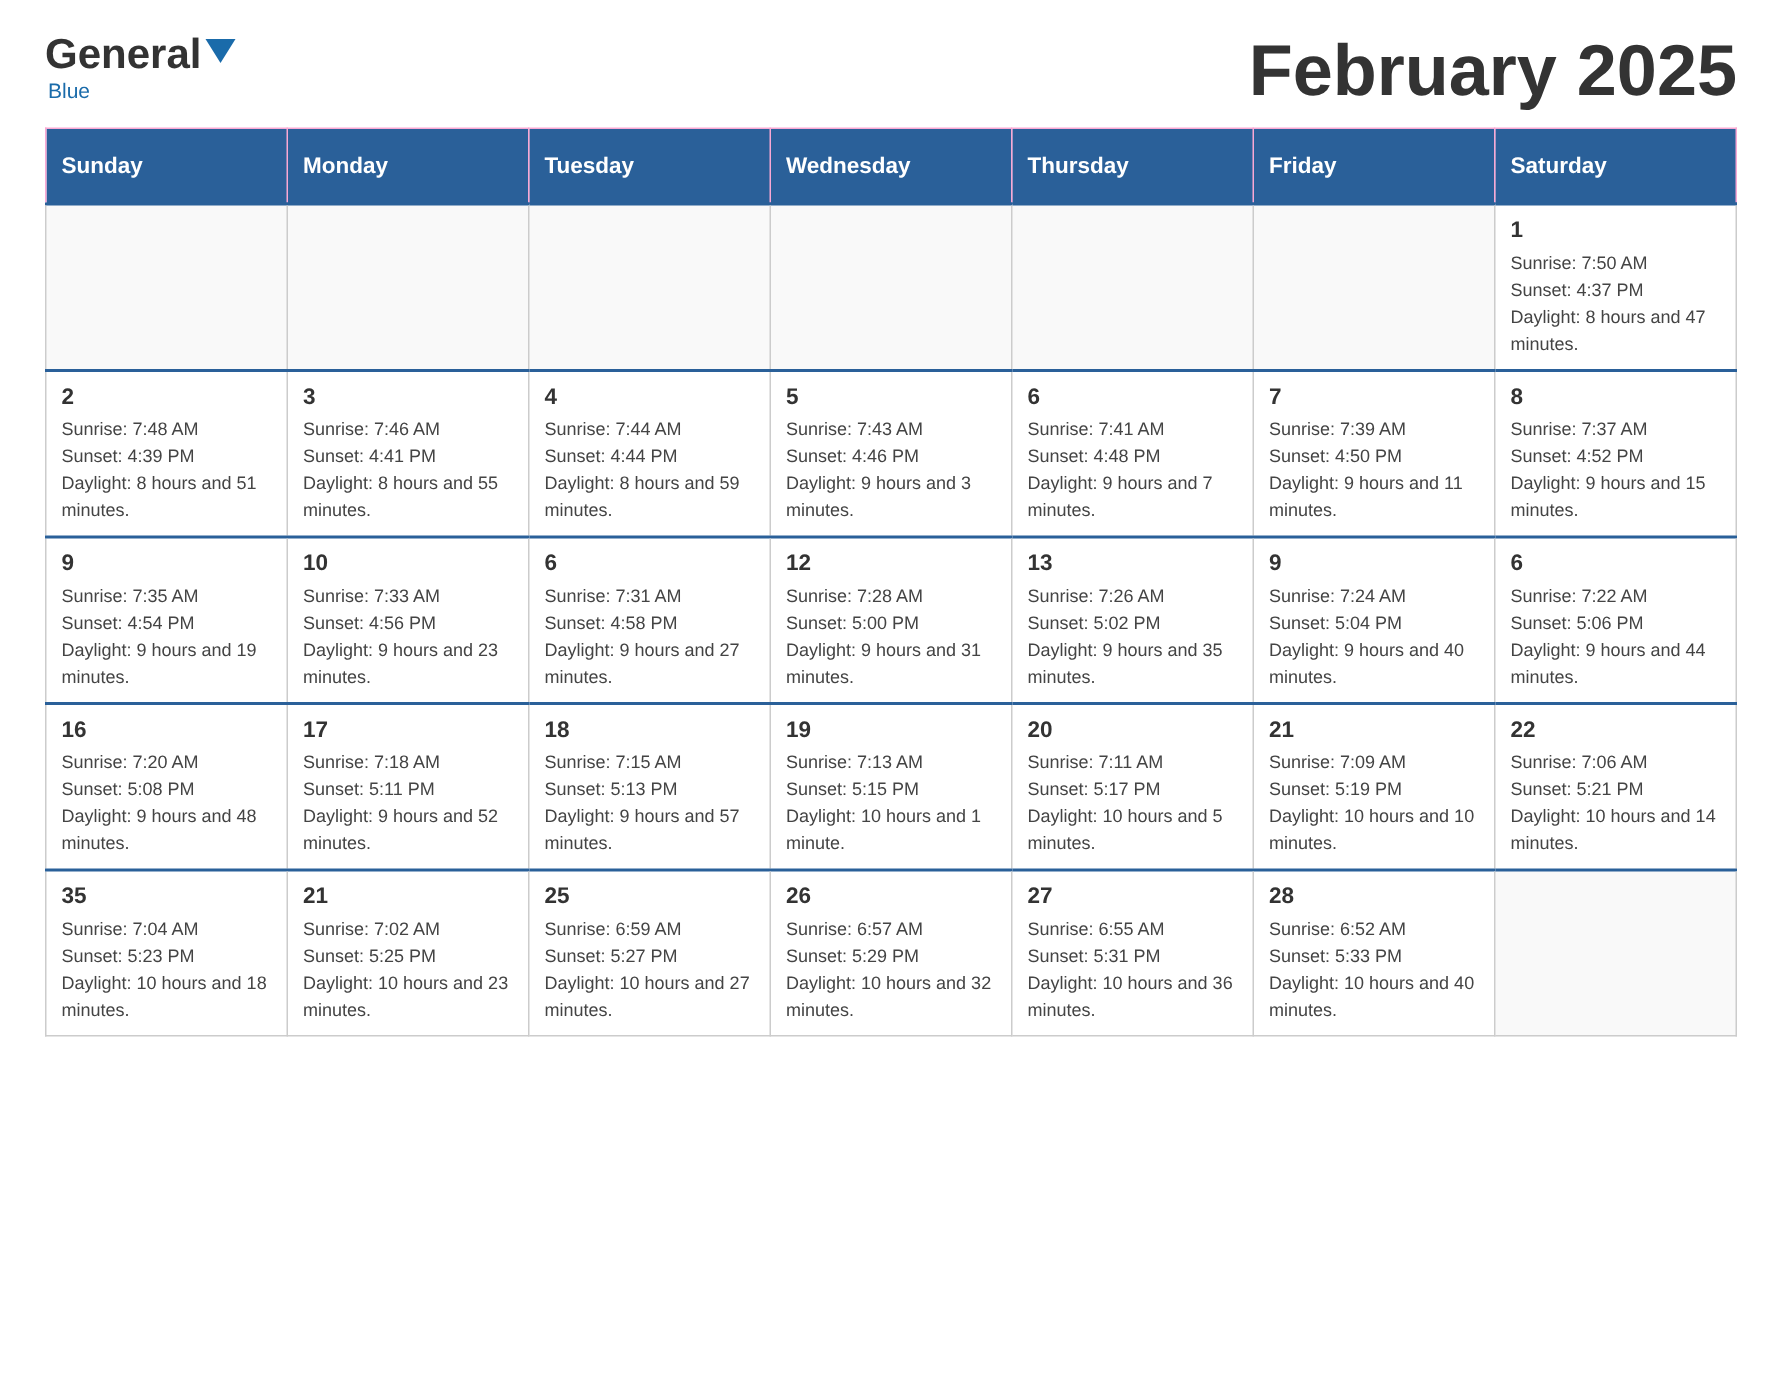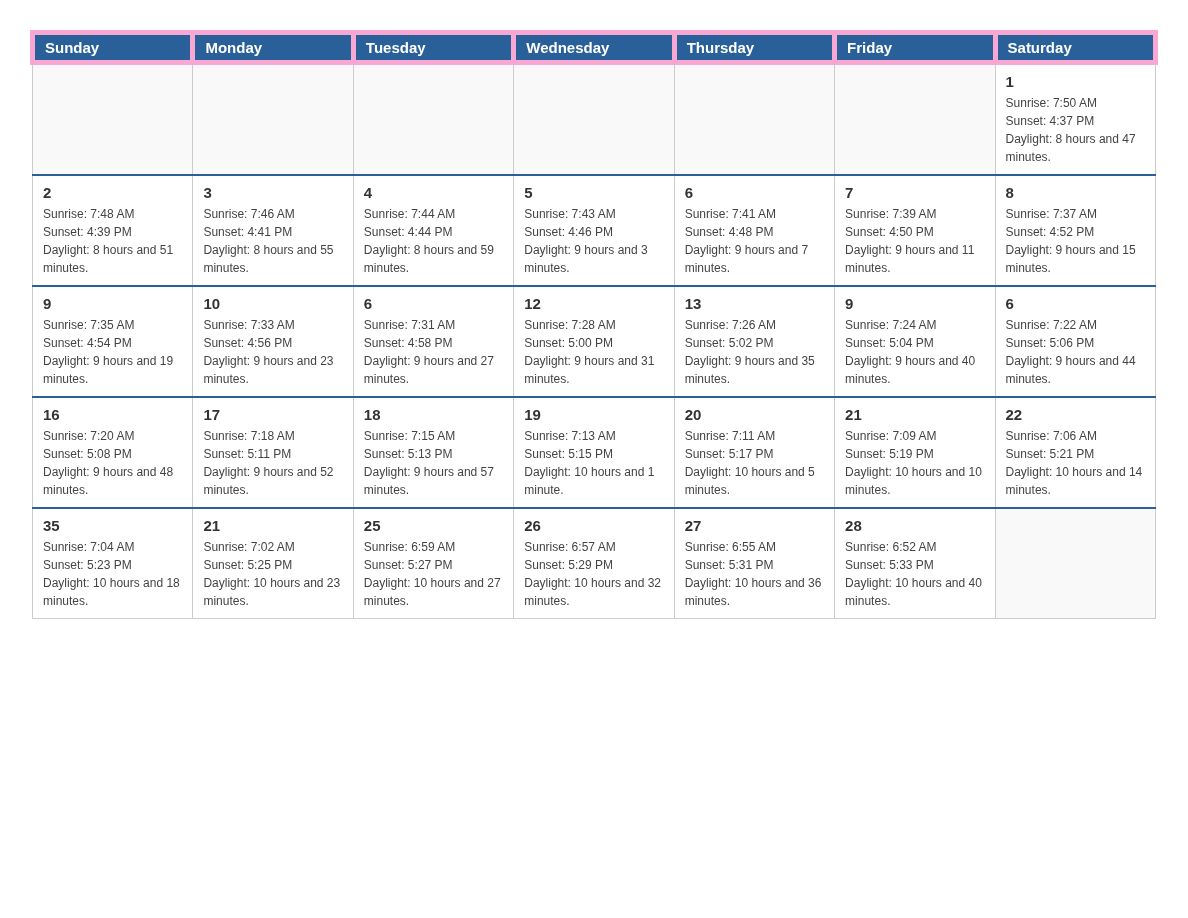--- a/index.html
+++ b/index.html
@@ -61,23 +61,23 @@
     .calendar-table {
       width: 100%;
       border-collapse: collapse;
       margin-top: 10px;
     }
     .calendar-table thead tr th {
       background-color: #2a6099;
       color: #fff;
       font-size: 15px;
       font-weight: bold;
-      padding: 4px 10px;
+      padding: 16px 10px;
       text-align: left;
-      border: 5px solid #f9a8d4;
+      border: 1px solid #f9a8d4;
     }
     .calendar-table tbody tr td {
       vertical-align: top;
       padding: 8px 10px;
       border: 1px solid #ccc;
       border-top: 2px solid #2a6099;
       width: calc(100% / 7);
       font-size: 12.5px;
       color: #333;
       height: 110px;
@@ -95,21 +95,31 @@
       line-height: 1.5;
     }
     .empty-cell {
       background: #f9f9f9;
     }
   </style>
 </head>
 <body>
 
 <div class="header">
+  <div class="logo">
+    <div class="logo-text">
+      <span class="logo-general">General</span>
+      <span class="logo-triangle"></span>
+    </div>
+    <div style="margin-left:2px;">
+      <span class="logo-underline">Blue</span>
+    </div>
+  </div>
   <div class="title-section">
+    <div class="calendar-title">February 2025</div>
   </div>
 </div>
 
 <table class="calendar-table">
   <thead>
     <tr>
     <th>Sunday</th>
         <th>Monday</th>
         <th>Tuesday</th>
         <th>Wednesday</th>

